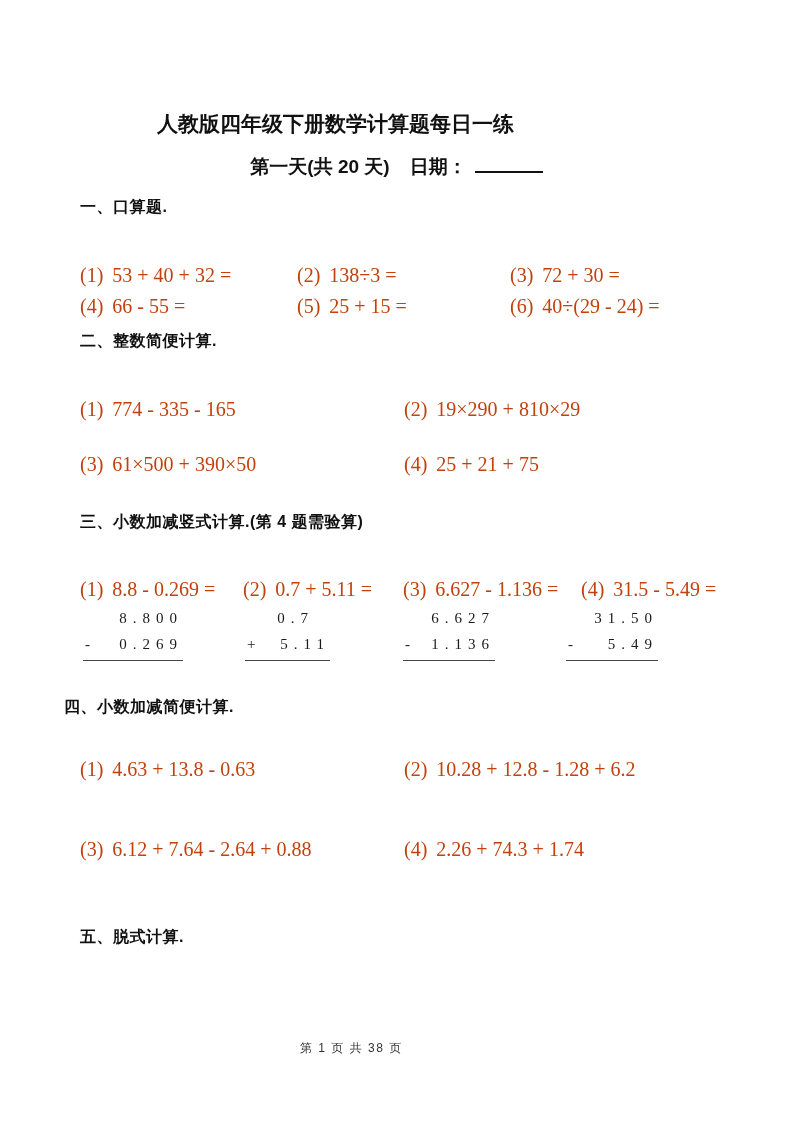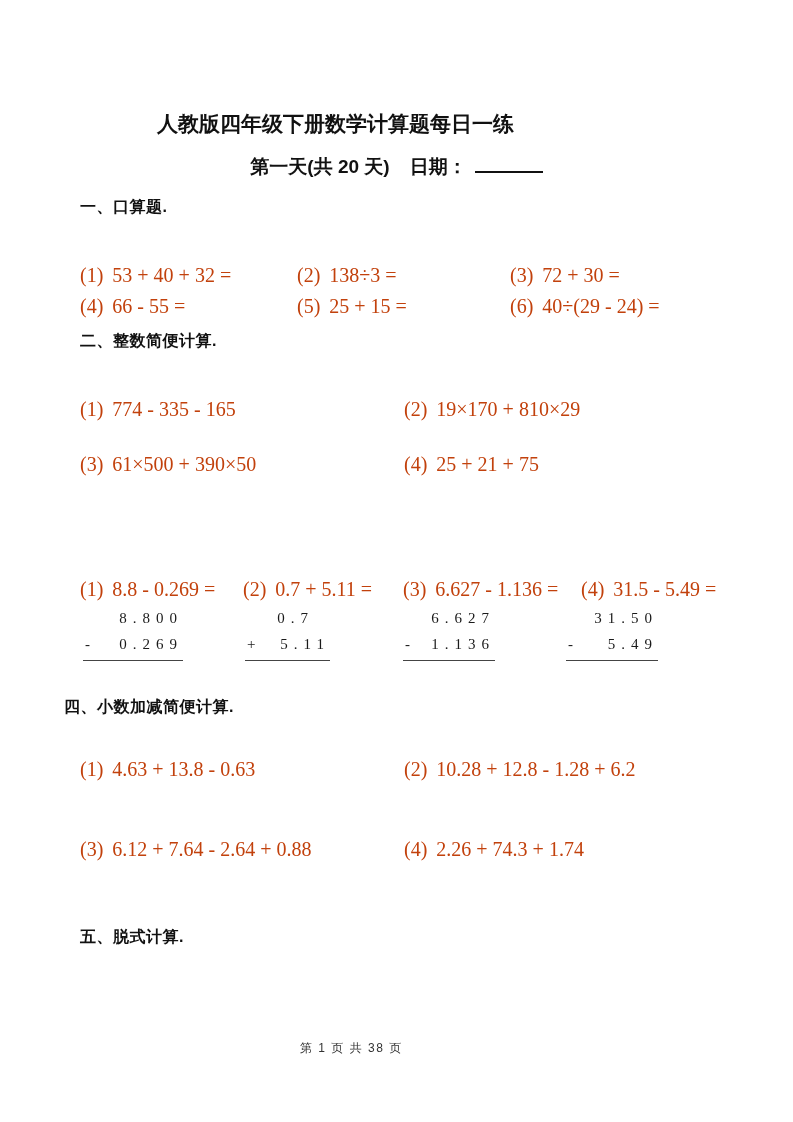--- a/index.html
+++ b/index.html
@@ -60,24 +60,25 @@
   <div class="abs heading" style="top:197px;left:80px;">一、口算题.</div>
   <div class="abs prob" style="top:264px;left:80px;"><span class="pnum">(1)</span><span>53 + 40 + 32 =</span></div>
   <div class="abs prob" style="top:264px;left:297px;"><span class="pnum">(2)</span><span>138÷3 =</span></div>
   <div class="abs prob" style="top:264px;left:510px;"><span class="pnum">(3)</span><span>72 + 30 =</span></div>
   <div class="abs prob" style="top:295px;left:80px;"><span class="pnum">(4)</span><span>66 - 55 =</span></div>
   <div class="abs prob" style="top:295px;left:297px;"><span class="pnum">(5)</span><span>25 + 15 =</span></div>
   <div class="abs prob" style="top:295px;left:510px;"><span class="pnum">(6)</span><span>40÷(29 - 24) =</span></div>
 
   <div class="abs heading" style="top:331px;left:80px;">二、整数简便计算.</div>
   <div class="abs prob" style="top:398px;left:80px;"><span class="pnum">(1)</span><span>774 - 335 - 165</span></div>
-  <div class="abs prob" style="top:398px;left:404px;"><span class="pnum">(2)</span><span>19×170 + 810×29</span></div>
+  <div class="abs prob" style="top:398px;left:404px;"><span class="pnum">(2)</span><span>19×290 + 810×29</span></div>
   <div class="abs prob" style="top:453px;left:80px;"><span class="pnum">(3)</span><span>61×500 + 390×50</span></div>
   <div class="abs prob" style="top:453px;left:404px;"><span class="pnum">(4)</span><span>25 + 21 + 75</span></div>
 
+  <div class="abs heading" style="top:512px;left:80px;">三、小数加减竖式计算.(第 4 题需验算)</div>
   <div class="abs prob" style="top:578px;left:80px;"><span class="pnum">(1)</span><span>8.8 - 0.269 =</span></div>
   <div class="abs prob" style="top:578px;left:243px;"><span class="pnum">(2)</span><span>0.7 + 5.11 =</span></div>
   <div class="abs prob" style="top:578px;left:403px;"><span class="pnum">(3)</span><span>6.627 - 1.136 =</span></div>
   <div class="abs prob" style="top:578px;left:565px;margin-left:16px;"><span class="pnum">(4)</span><span>31.5 - 5.49 =</span></div>
 
   <div class="abs stack" style="top:610px;left:83px;width:100px;">
     <div class="stk-top">8.800</div>
     <div class="stk-bot">
         <span>-</span>
         <span>0.269</span>

